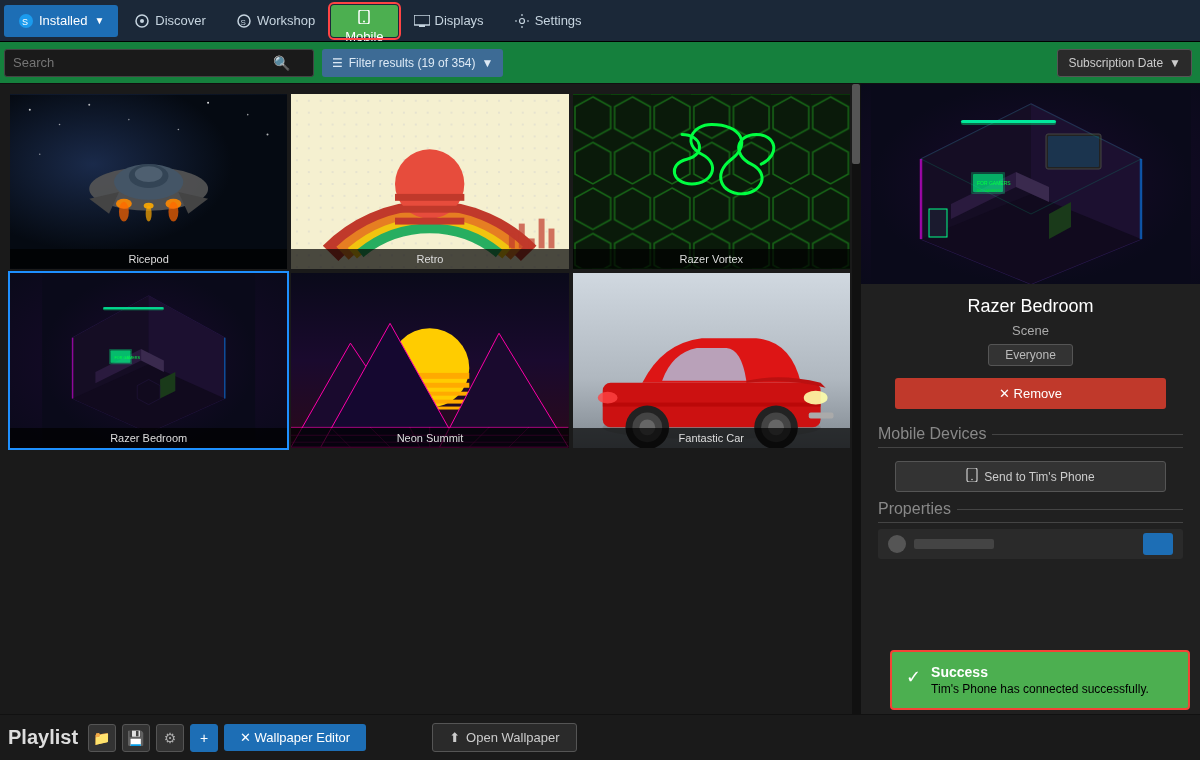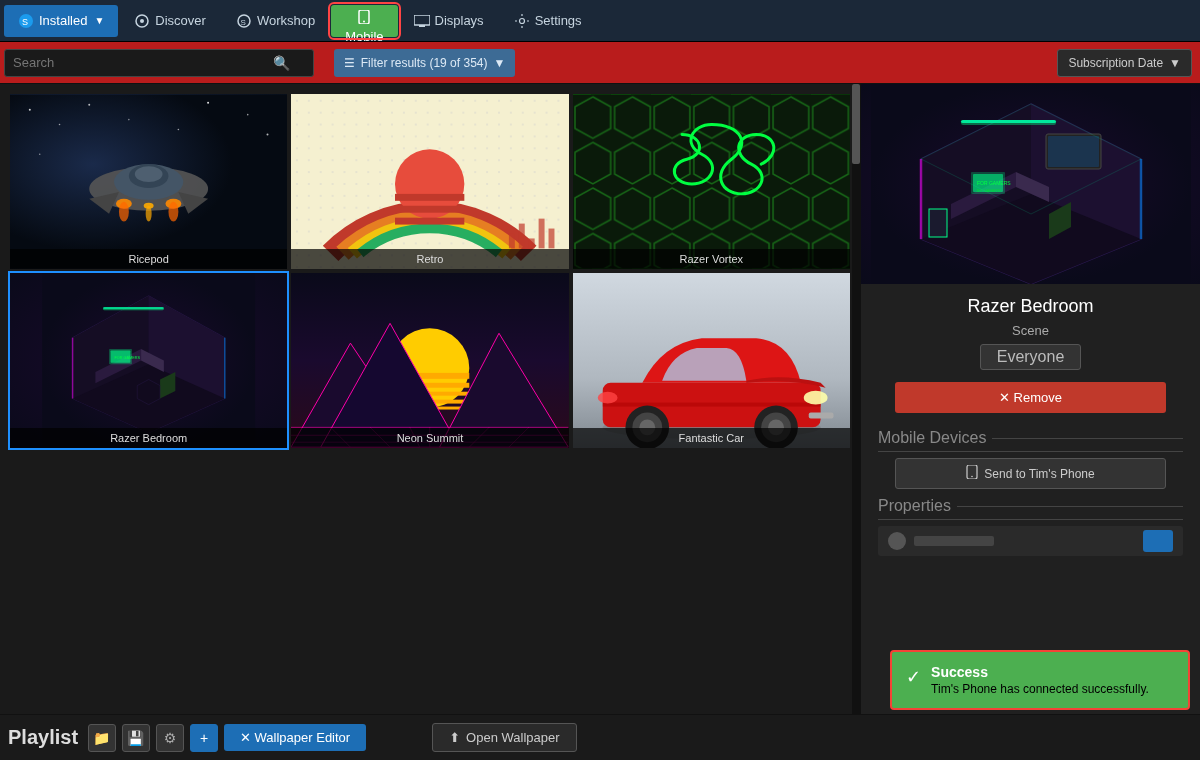--- a/index.html
+++ b/index.html
@@ -48,25 +48,25 @@
     }
     .dropdown-arrow {
       font-size: 10px;
       margin-left: 2px;
     }
 
     
     .filter-bar {
       display: flex;
       align-items: center;
-      background: #b91c1c;
+      background: #15803d;
       height: 42px;
       border-bottom: 1px solid #111;
       padding: 0 4px;
-      gap: 20px;
+      gap: 8px;
     }
     .search-box {
       display: flex;
       align-items: center;
       background: #1a1a1a;
       border: 1px solid #444;
       border-radius: 3px;
       padding: 4px 8px;
       width: 310px;
       height: 28px;
@@ -289,20 +289,21 @@
       border-radius: 3px;
       padding: 6px 14px;
       font-size: 12px;
       cursor: pointer;
       width: 80%;
       text-align: center;
       display: flex;
       align-items: center;
       justify-content: center;
       gap: 6px;
+      margin-top: 7px;
     }
 
     
     .bottom-bar {
       height: 46px;
       background: #1a1a1a;
       border-top: 1px solid #111;
       display: flex;
       align-items: center;
       padding: 0 8px;
@@ -748,21 +749,21 @@
         <line x1="50" y1="75" x2="50" y2="155" stroke="#ff00ff" stroke-width="2.5" opacity="0.55"></line>
         <line x1="270" y1="75" x2="270" y2="155" stroke="#0088ff" stroke-width="2.5" opacity="0.55"></line>
 
         <polygon points="160,20 270,75 160,130 50,75" fill="none" stroke="#00ffaa" stroke-width="0.5" opacity="0.3"></polygon>
       </svg>
     </div>
 
     <div class="right-panel-inner">
       <div class="wallpaper-title">Razer Bedroom</div>
       <div class="wallpaper-type">Scene</div>
-      <div style="background:#333;border:1px solid #555;border-radius:3px;padding:3px 16px;font-size:16px;color:#bbb;margin:4px 0;cursor:default;">
+      <div style="background:#333;border:1px solid #555;border-radius:3px;padding:3px 16px;font-size:12px;color:#bbb;margin:4px 0;cursor:default;">
         <span>Everyone</span>
       </div>
       <button class="remove-btn">
         <span>✕ Remove</span>
       </button>
 
       <div class="section-label">
         <span>Mobile Devices</span>
       </div>
 

